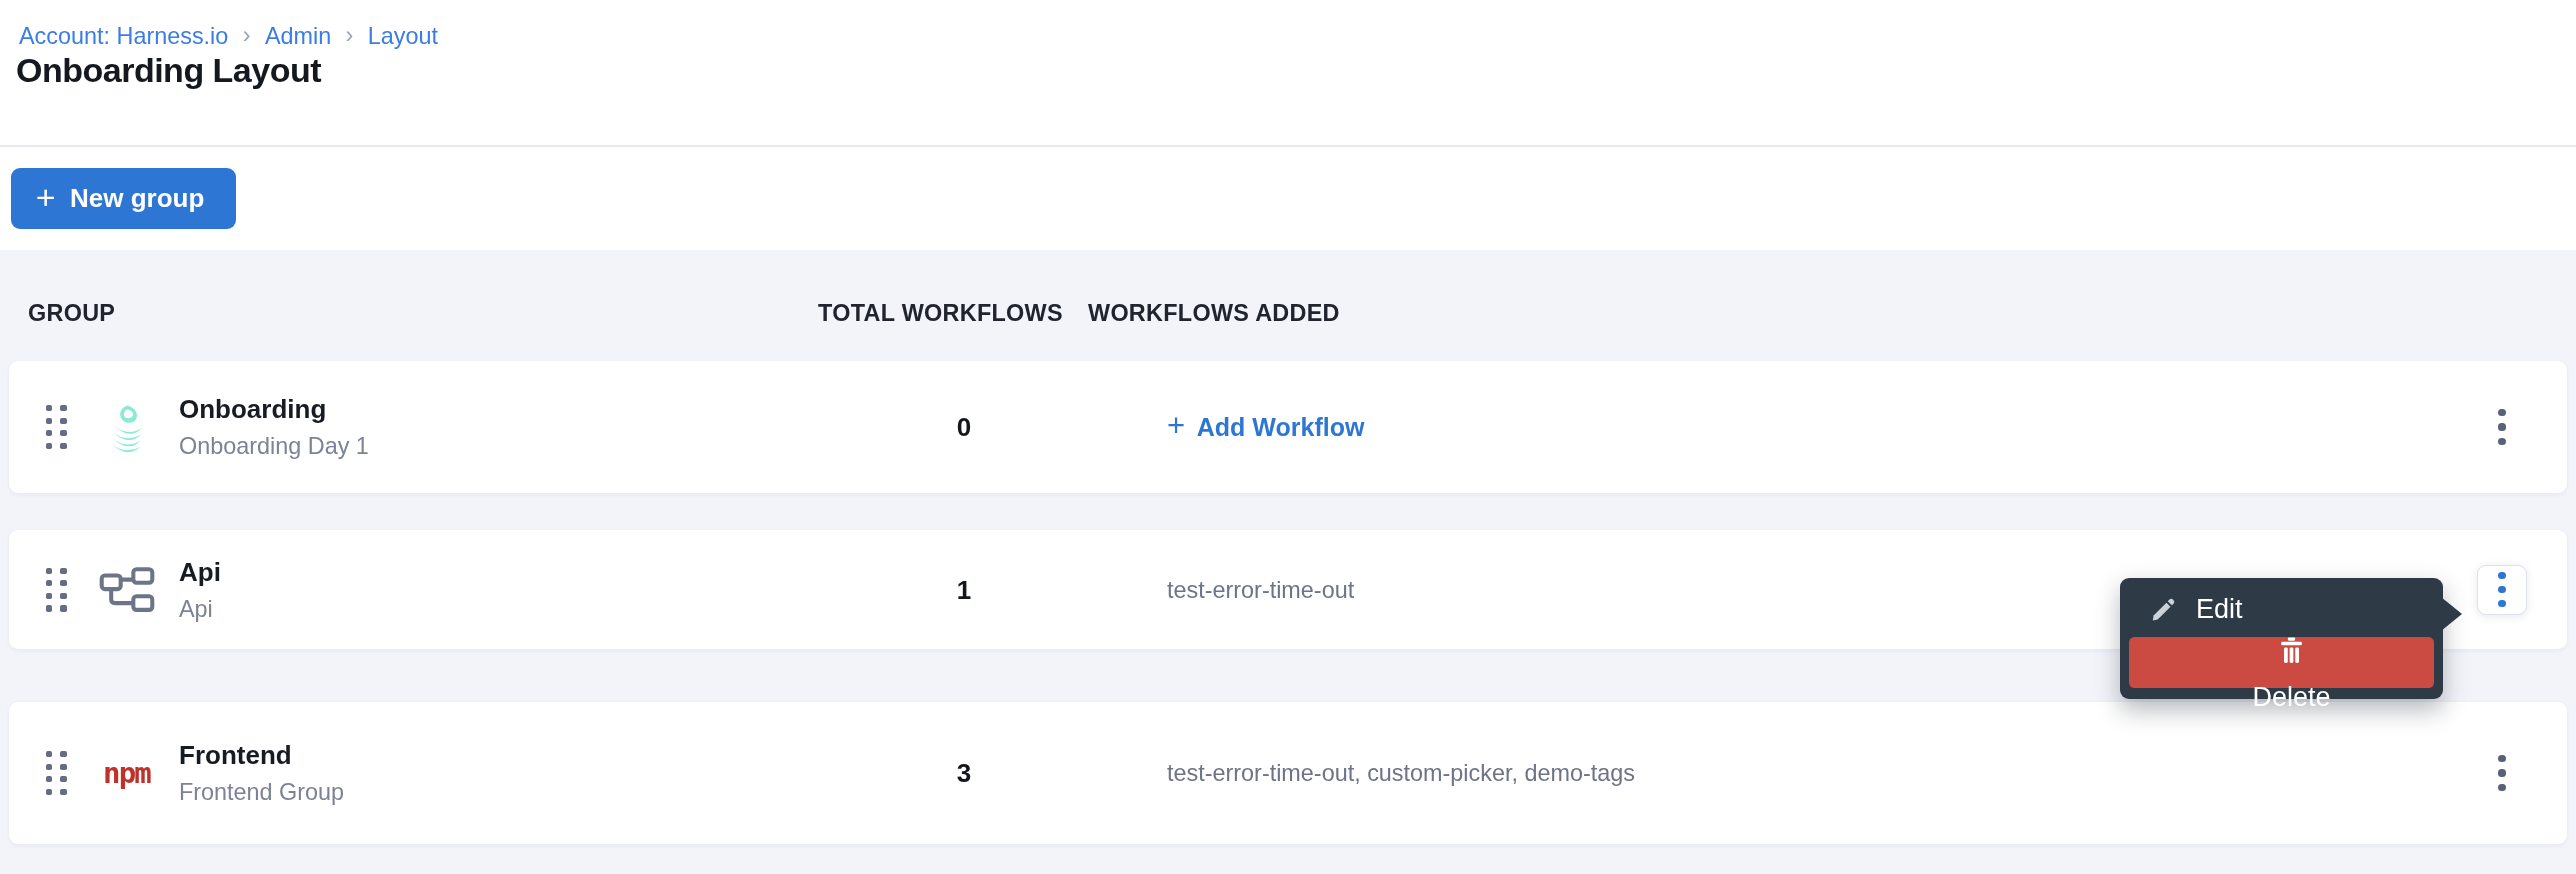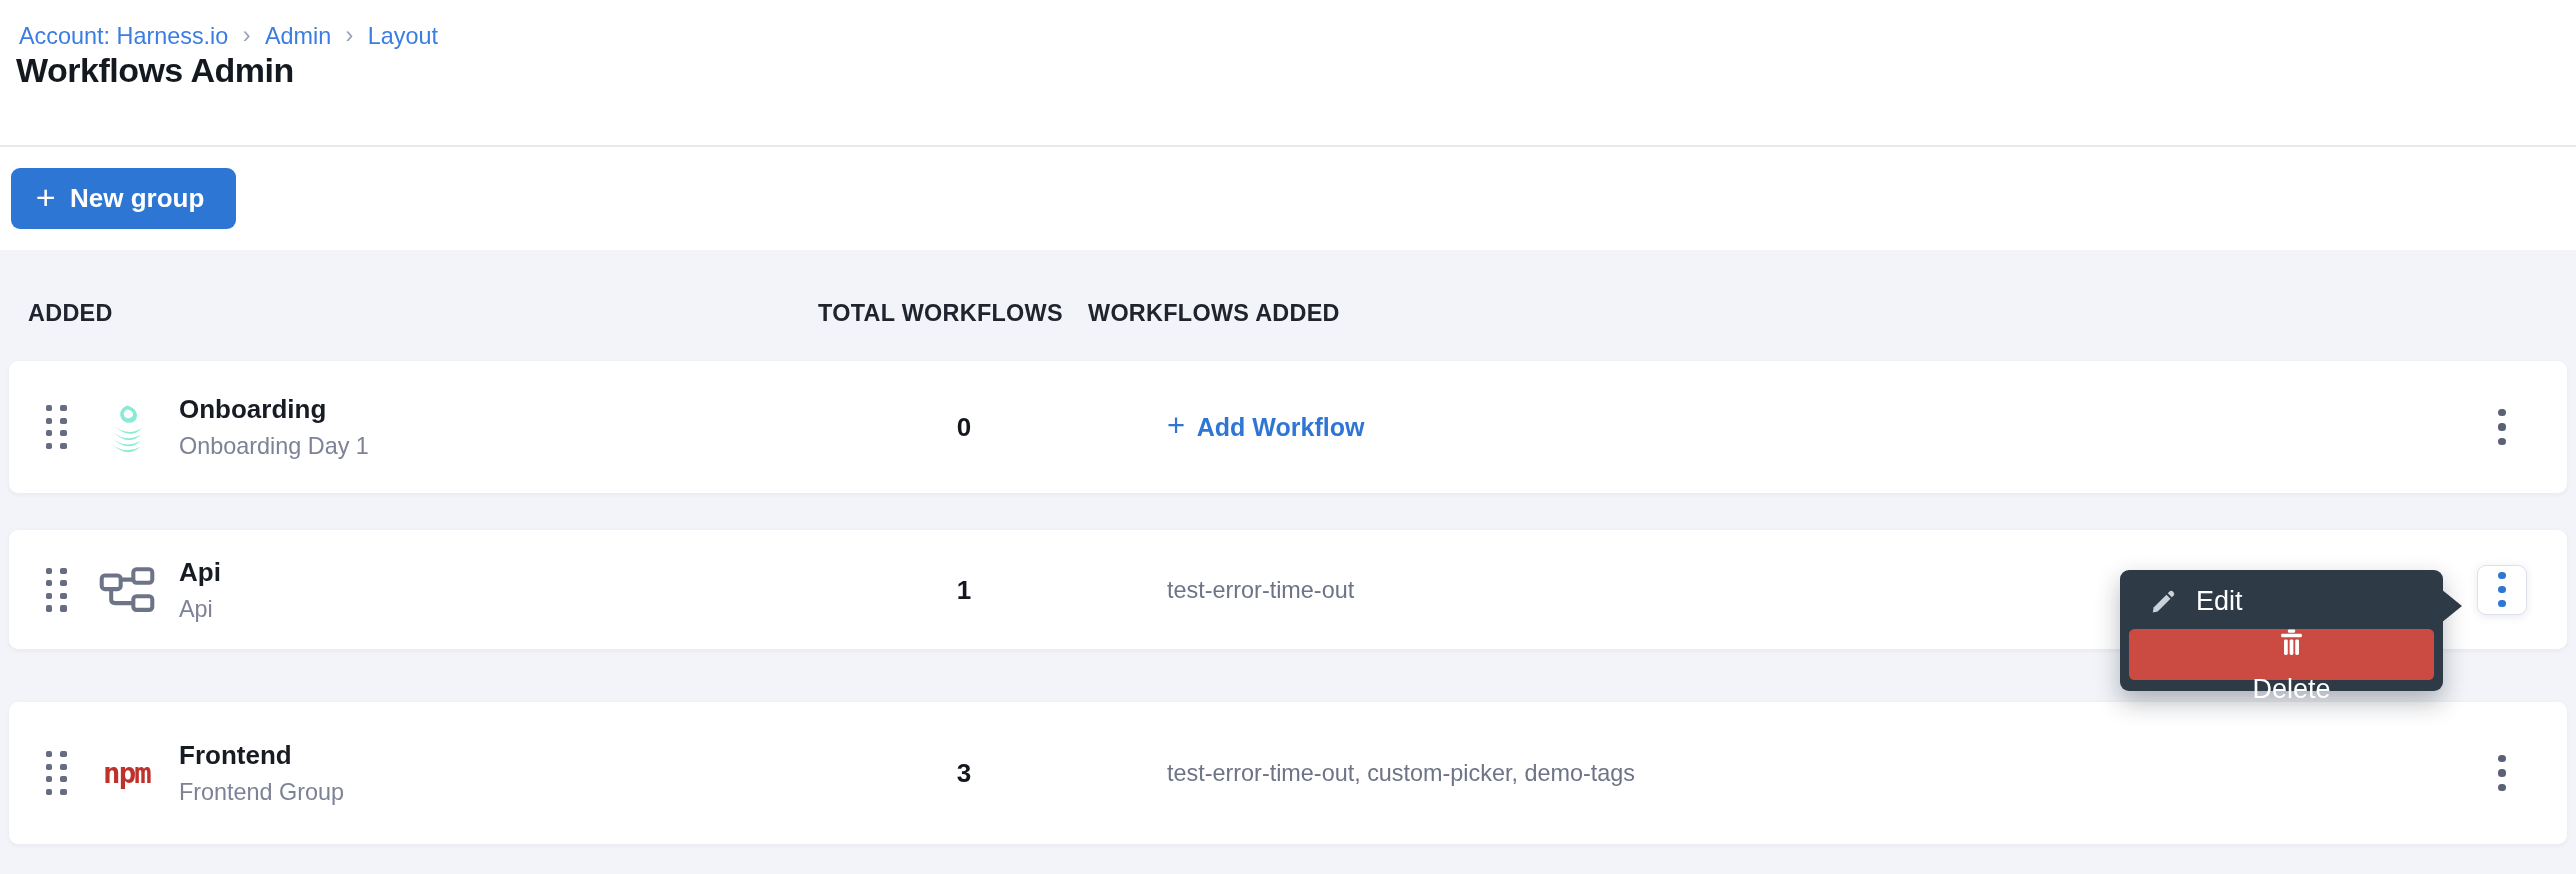--- a/index.html
+++ b/index.html
@@ -44,21 +44,21 @@
   .add-link { display:flex; align-items:center; gap:11.7px; color:var(--accent); font-size:25px; font-weight:700; cursor:pointer; }
   .add-link .plus { font-size:31px; font-weight:400; line-height:1; transform:translateY(-1.8px); }
 
   .kebab { position:absolute; left:2468px; top:50%; transform:translateY(-50%); width:50px; height:50px;
     display:flex; flex-direction:column; align-items:center; justify-content:center; gap:7.2px; cursor:pointer; background:transparent; border:none; }
   .kebab i { width:7.2px; height:7.2px; border-radius:50%; background:#5a6076; }
   .kebab.active { background:#fff; border:1.8px solid #dde1ee; border-radius:9px; box-shadow:0 1.8px 9px rgba(40,45,80,0.10); }
   .kebab.active i { background:var(--accent); }
 
   
-  .context-menu { position:absolute; left:2111px; top:40px; width:323px; background:var(--menu-dark);
+  .context-menu { position:absolute; left:2111px; top:48px; width:323px; background:var(--menu-dark);
     border-radius:9px; padding:6.3px 9px 10.8px 9px; box-shadow:0 10.8px 25px rgba(15,22,35,0.30); z-index:5; }
   .context-menu::after { content:""; position:absolute; right:-19px; top:19px; width:0; height:0;
     border-top:17px solid transparent; border-bottom:17px solid transparent; border-left:21px solid var(--menu-dark); }
   .menu-item { height:51px; display:flex; align-items:center; gap:18px; padding-left:20px;
     color:#fff; font-size:27px; border-radius:5.4px; cursor:pointer; }
   .menu-item + .menu-item { margin-top:1.8px;flex-direction:column; }
   .menu-item.destructive { background:var(--delete-red); }
   .mi-icon { width:29px; display:flex; justify-content:center; }
 </style>
 </head>
@@ -67,31 +67,31 @@
 <div class="app">
 
   <nav class="breadcrumb">
     <a class="crumb">Account: Harness.io</a>
     <span class="crumb-sep">›</span>
     <a class="crumb">Admin</a>
     <span class="crumb-sep">›</span>
     <a class="crumb">Layout</a>
   </nav>
 
-  <h1 class="page-title">Workflows Admin</h1>
+  <h1 class="page-title">Onboarding Layout</h1>
   <div class="top-divider"></div>
 
   <button class="new-group-btn">
     <span class="plus">+</span>
     <span>New group</span>
   </button>
 
   <section class="content">
 
-    <span class="col-head group">ADDED</span>
+    <span class="col-head group">GROUP</span>
     <span class="col-head total">TOTAL WORKFLOWS</span>
     <span class="col-head added">WORKFLOWS ADDED</span>
 
     <div class="row" style="top:111px; height:132px;">
       <span class="handle">
           <i></i>
           <i></i>
           <i></i>
           <i></i>
           <i></i>

